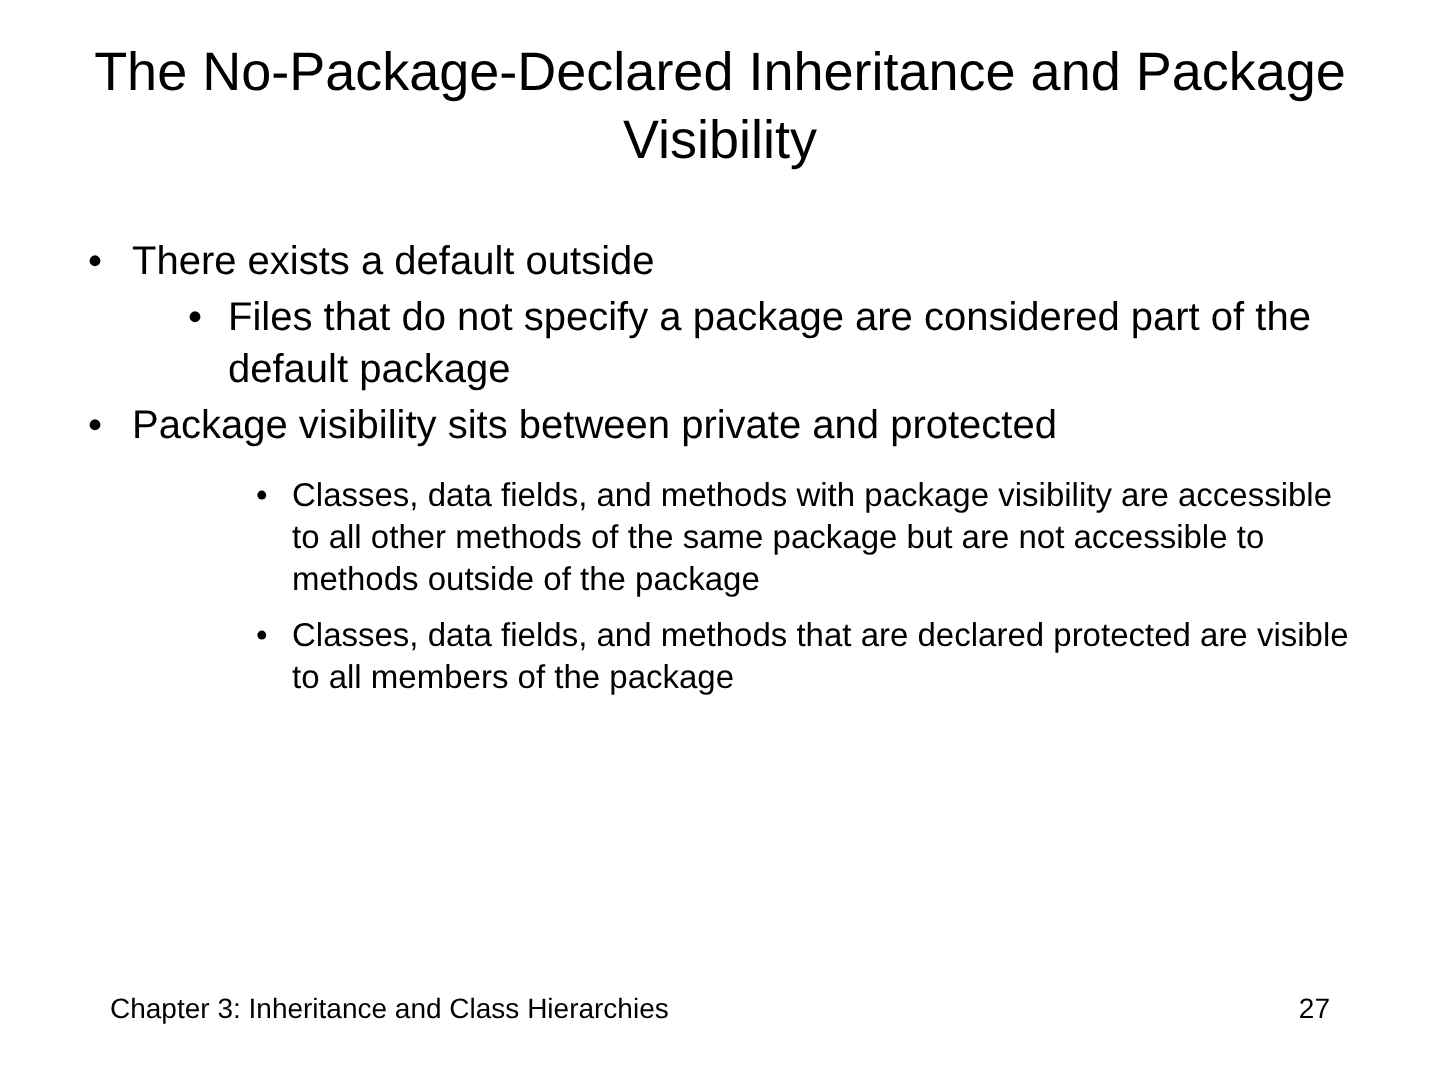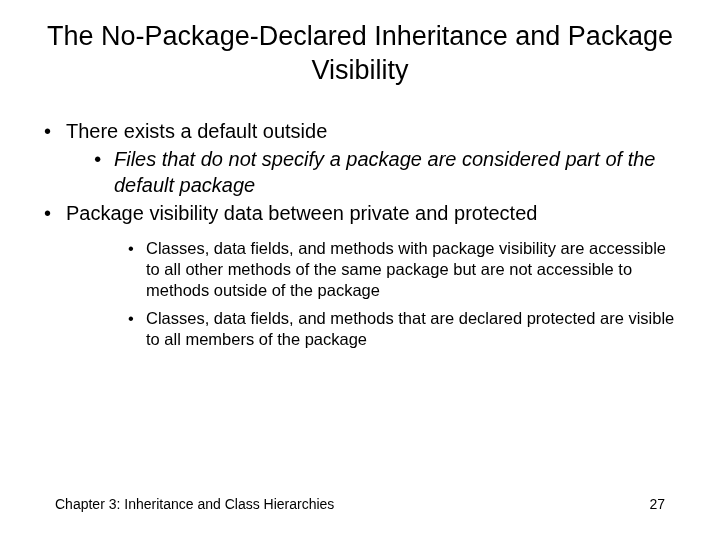--- a/index.html
+++ b/index.html
@@ -31,21 +31,20 @@
   .lvl1 > li.no-justify { text-align: left; }
   .lvl1 > li::before {
     content: "•";
     position: absolute;
     left: 4px;
     top: 0;
   }
   .lvl2 {
     margin-left: 26px;
     margin-top: 2px;
-    font-style: italic;
   }
   .lvl2 > li {
     position: relative;
     padding-left: 22px;
     font-size: 20px;
     line-height: 1.3;
     text-align: left;
   }
   .lvl2 > li::before {
     content: "•";
@@ -90,21 +89,21 @@
 <ul class="lvl1">
   <li class="no-justify">
     <span>There exists a default outside</span>
     <ul class="lvl2">
       <li>
         <span>Files that do not specify a package are considered part of the default package</span>
       </li>
     </ul>
   </li>
   <li class="no-justify">
-    <span>Package visibility data between private and protected</span>
+    <span>Package visibility sits between private and protected</span>
     <ul class="lvl3">
       <li>
         <span>Classes, data fields, and methods with package visibility are accessible to all other methods of the same package but are not accessible to methods outside of the package</span>
       </li>
       <li>
         <span>Classes, data fields, and methods that are declared protected are visible to all members of the package</span>
       </li>
     </ul>
   </li>
 </ul>

